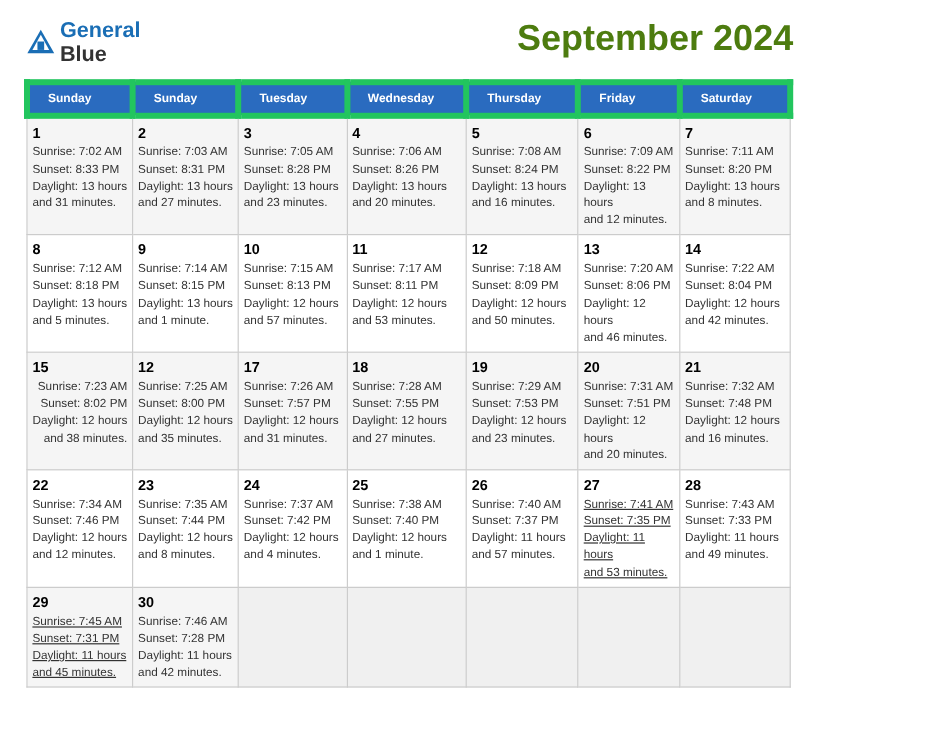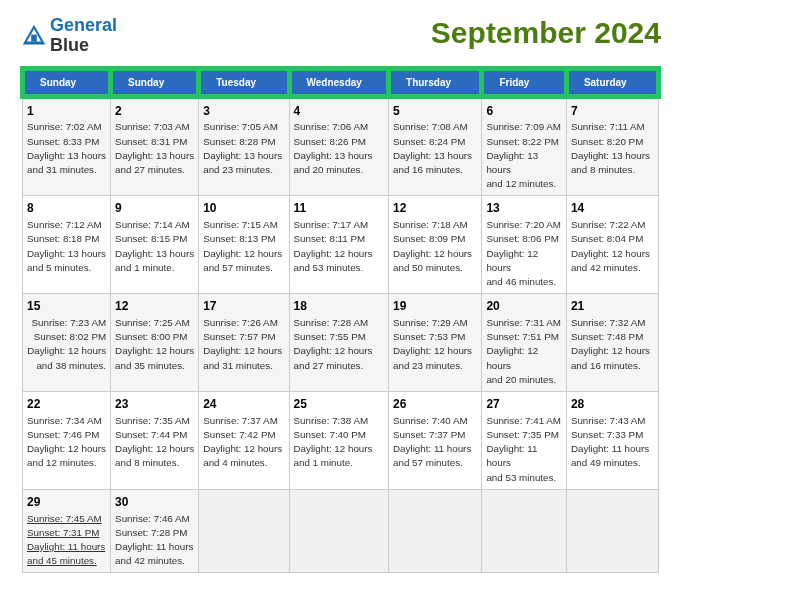--- a/index.html
+++ b/index.html
@@ -304,21 +304,21 @@
           </td>
           <td>
             <span class="day-num">26</span>
             <div class="day-info" style="white-space: pre-line;">Sunrise: 7:40 AM
 Sunset: 7:37 PM
 Daylight: 11 hours
 and 57 minutes.</div>
           </td>
           <td>
             <span class="day-num">27</span>
-            <div class="day-info" style="white-space: pre-line;">Sunrise: 7:41 AM
+            <div class="day-info" style="white-space: pre-line; text-decoration: underline;">Sunrise: 7:41 AM
 Sunset: 7:35 PM
 Daylight: 11 hours
 and 53 minutes.</div>
           </td>
           <td>
             <span class="day-num">28</span>
             <div class="day-info" style="white-space: pre-line;">Sunrise: 7:43 AM
 Sunset: 7:33 PM
 Daylight: 11 hours
 and 49 minutes.</div>

